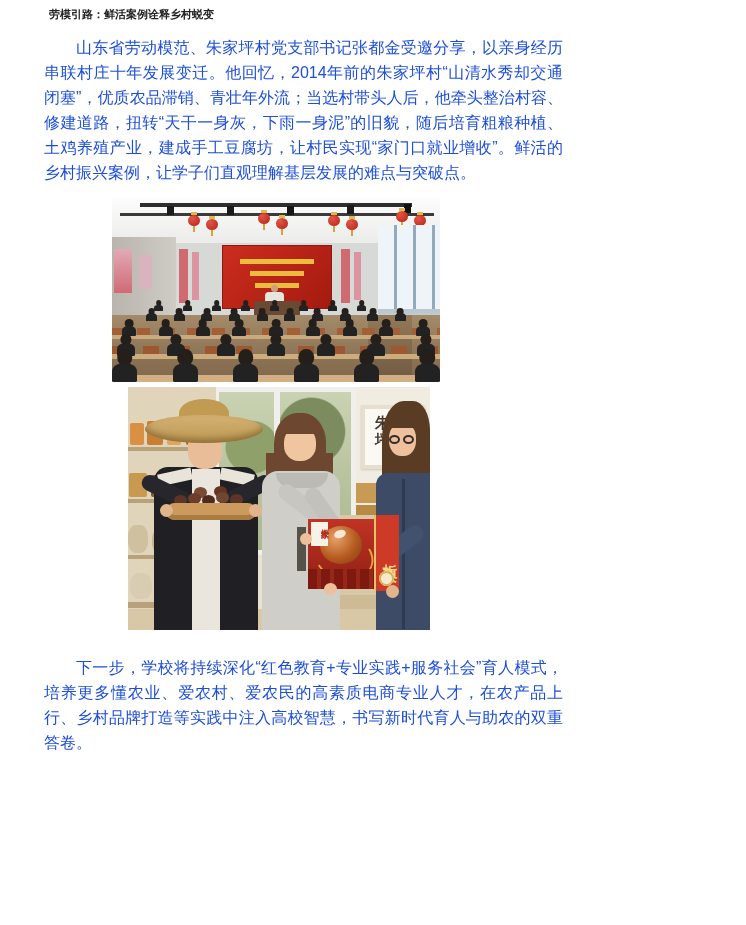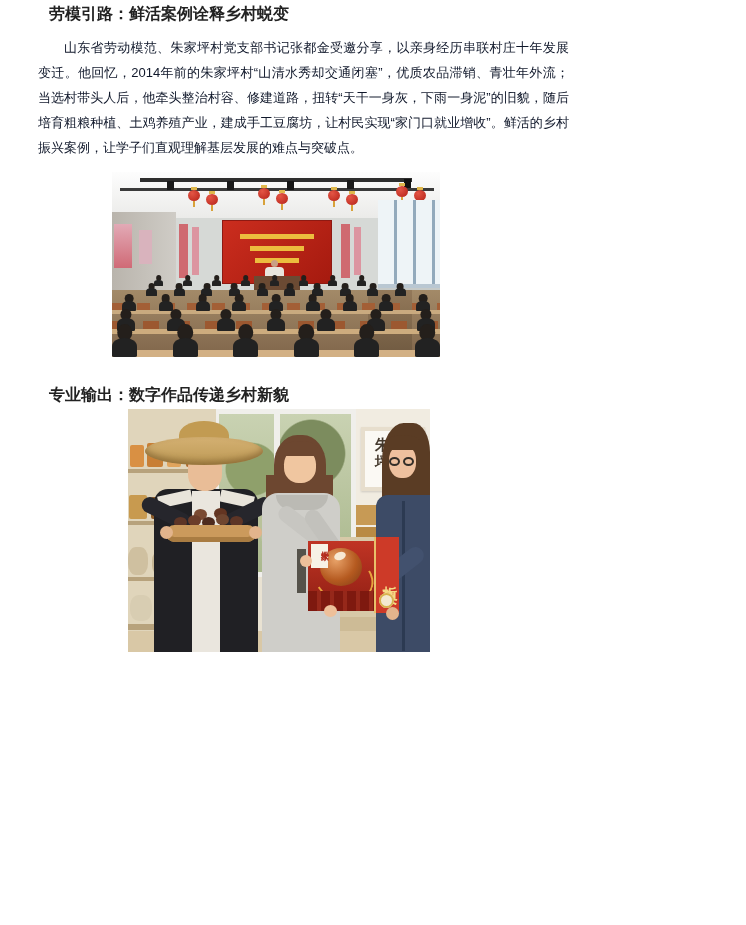--- a/index.html
+++ b/index.html
@@ -1,21 +1,21 @@
 <!DOCTYPE html>
 <html><head>
 <meta charset="utf-8">
 <style>
   html,body{margin:0;padding:0;}
   body{width:746px;height:925px;background:#ffffff;overflow:hidden;
        font-family:"Liberation Sans","DejaVu Sans",sans-serif;}
   .article{padding:5px 175px 0 36px;width:535px;}
-  h3{margin:0;padding:0 0 0 13px;font-size:16px;line-height:18px;color:#222;font-weight:bold;}
+  h3{margin:0;padding:0 0 0 13px;font-size:11px;line-height:18px;color:#222;font-weight:bold;}
   h3.second{margin-top:29px;}
-  p{margin:2px;font-size:13px;line-height:25px;color:#0f172a;text-indent:2em;
+  p{margin:8px;font-size:16px;line-height:25px;color:#1d4ed8;text-indent:2em;
     text-align:justify;text-justify:inter-ideograph;word-break:break-all;}
   p.p1{margin-top:12px;}
   p.p2{margin-top:25px;}
   p.p3{margin-top:25px;}
   figure{margin:0;padding:0;}
   .photo{position:relative;overflow:hidden;}
   .photo *{position:absolute;}
   
   .photo1{width:328px;height:185px;margin:12px 0 0 76px;background:#d6d9d6;}
   .p1-ceil{left:0;top:0;width:328px;height:46px;background:linear-gradient(#fdfdfd,#ebebe9);}
@@ -246,21 +246,20 @@
         <span class="p cm hl"></span>
           <span class="p cw hb"></span>
           <span class="p ck"></span>
         <span class="p ct hl"></span>
           <span class="p cw"></span>
           <span class="p cn hb"></span>
       </div>
     </div>
   </figure>
 
-  <h3 class="second">专业输出：数字作品传递乡村新貌</h3>
 
   <figure>
     <div class="photo photo2">
       <div class="p2-wallR"></div>
       <div class="p2-rshelf1"></div>
       <div class="p2-frame">
         <div class="p2-frametext">朱家坪</div>
         <div class="p2-seal"></div>
       </div>
       <div class="p2-window"></div>
@@ -336,14 +335,15 @@
       <div class="boxband"></div>
       <div class="boxlabel">朱家坪</div>
       <div class="boxside">板栗</div>
       <div class="boxstamp"></div>
       <div class="g2-handA"></div>
       <div class="g2-handB"></div>
       <div class="g3-hand"></div>
     </div>
   </figure>
 
+  <p class="p3">下一步，学校将持续深化“红色教育+专业实践+服务社会”育人模式，培养更多懂农业、爱农村、爱农民的高素质电商专业人才，在农产品上行、乡村品牌打造等实践中注入高校智慧，书写新时代育人与助农的双重答卷。</p>
 
 </div>
 
 </body></html>

